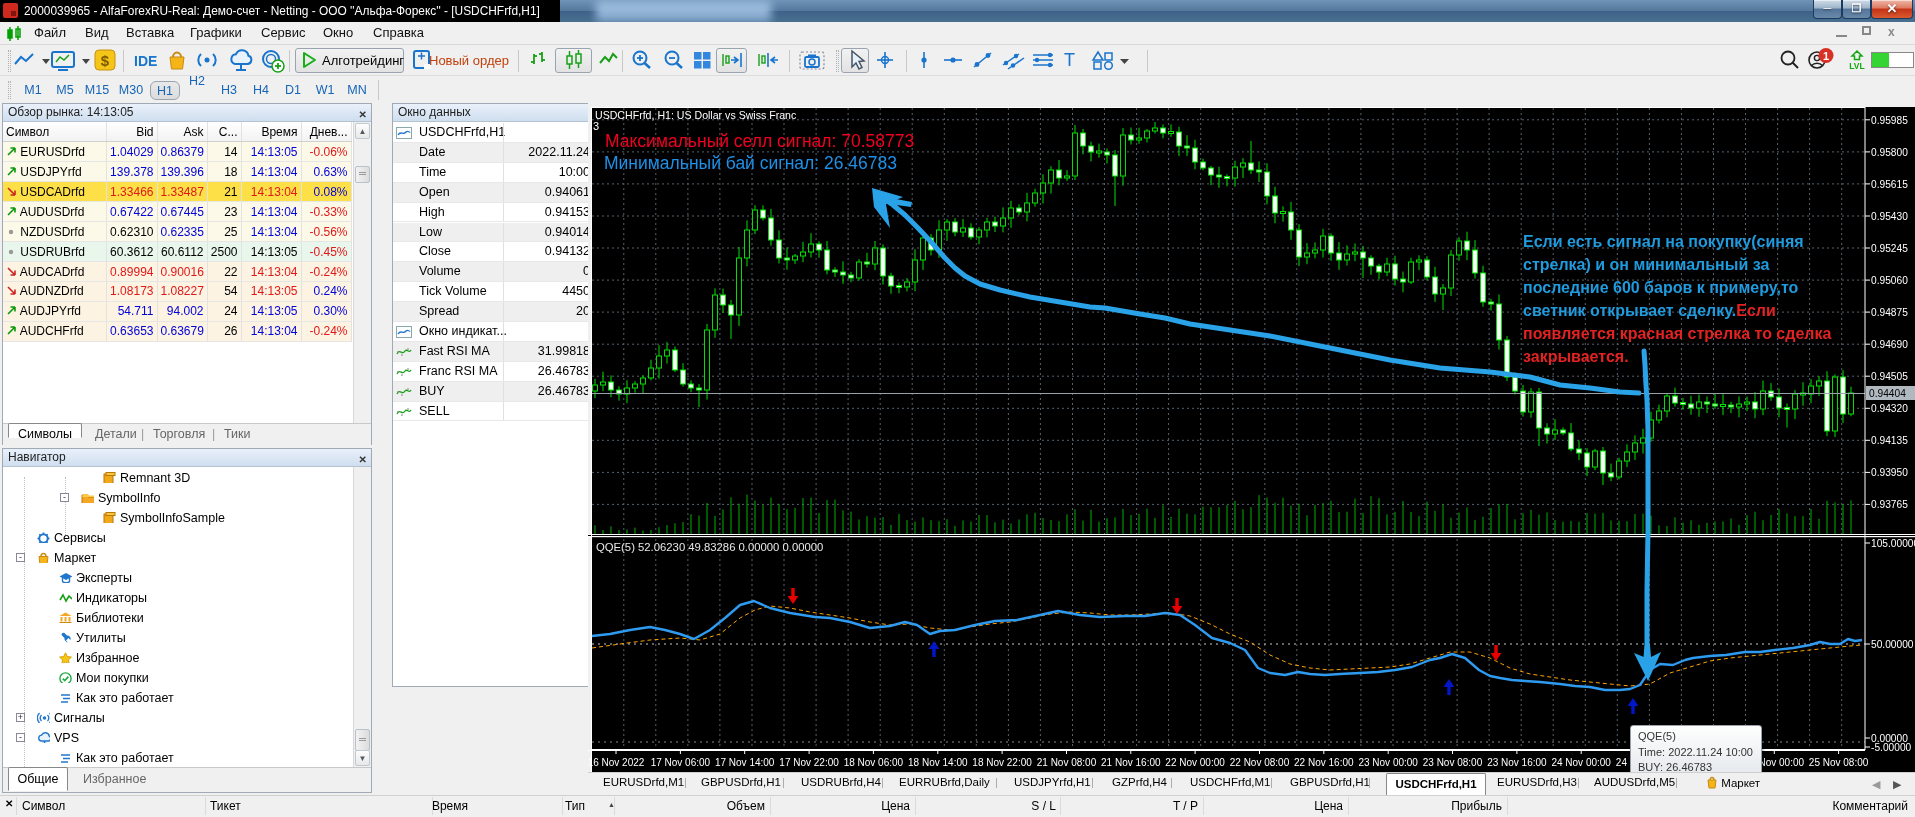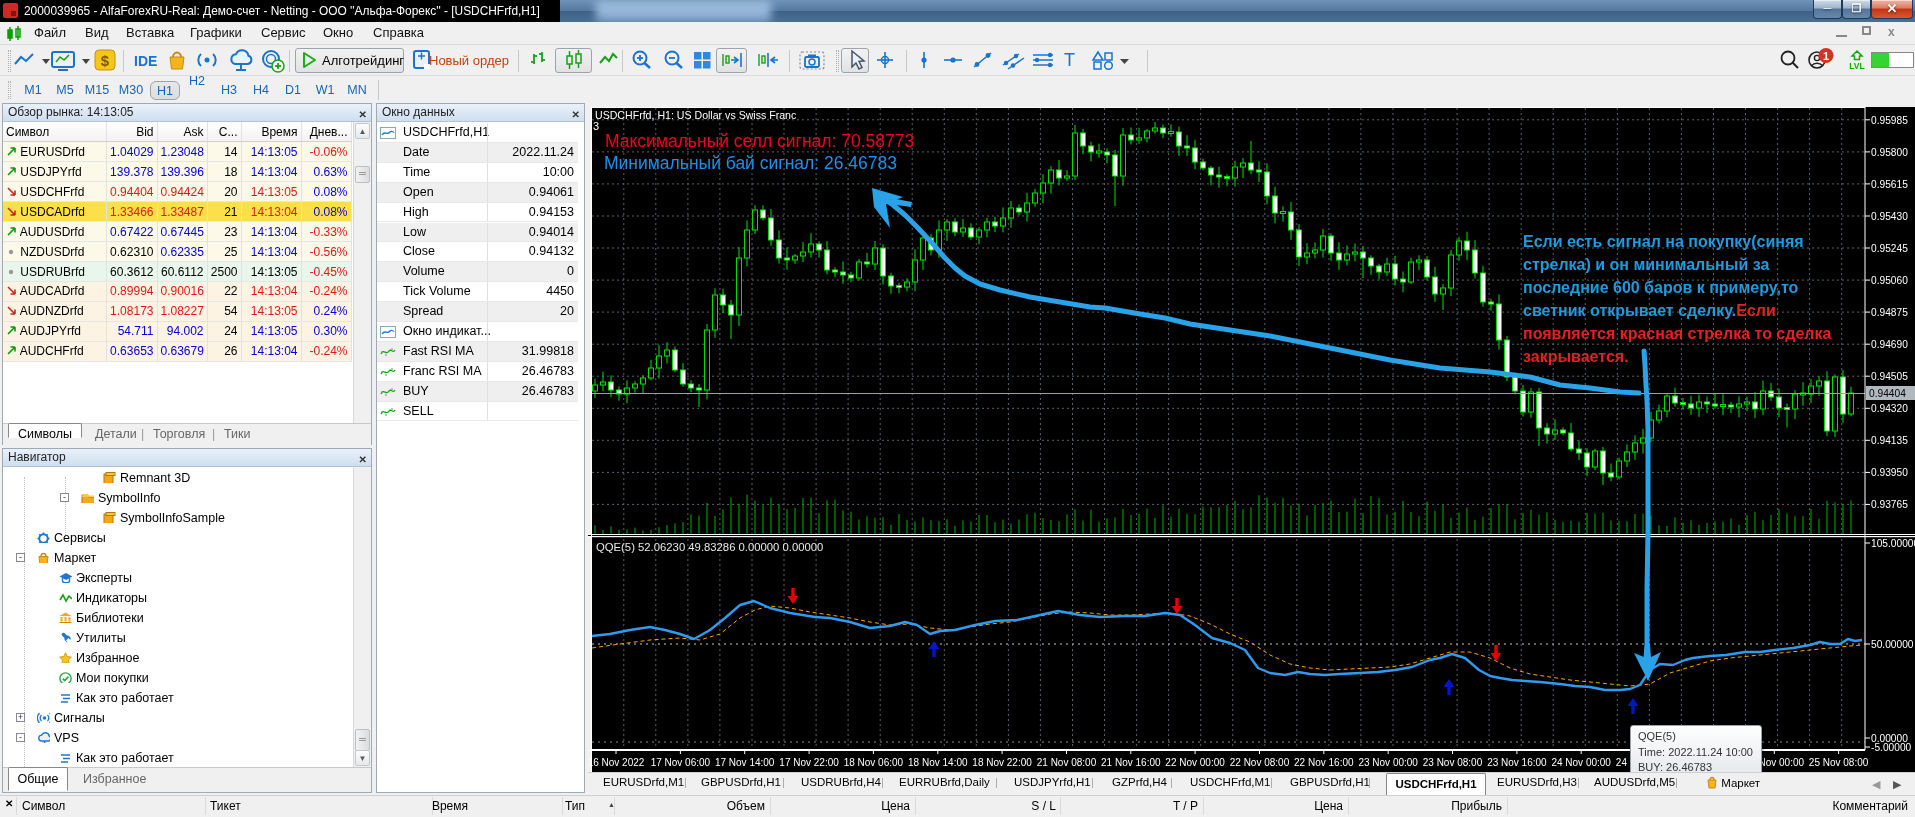--- a/index.html
+++ b/index.html
@@ -294,44 +294,34 @@
             <td class="num">Ask</td>
             <td class="num">С...</td>
             <td class="num">Время</td>
             <td class="num">Днев...</td>
           </tr>
           <tr style="background:#fcf9e8">
             <td><svg width="11" height="11" style="vertical-align:-1px">
                 <path d="M2 9 L9 2 M9 2 L4.5 2 M9 2 L9 6.5" stroke="#0a9a0a" stroke-width="1.6" fill="none"></path>
               </svg> EURUSDrfd</td>
             <td class="num" style="color:#0000d8">1.04029</td>
-            <td class="num" style="color:#0000d8">1.23048</td>
+            <td class="num" style="color:#0000d8">0.86379</td>
             <td class="num">14</td>
             <td class="num" style="color:#0000d8">14:13:05</td>
             <td class="num" style="color:#e01818">-0.06%</td>
           </tr>
           <tr style="background:#fcf9e8">
             <td><svg width="11" height="11" style="vertical-align:-1px">
                 <path d="M2 9 L9 2 M9 2 L4.5 2 M9 2 L9 6.5" stroke="#0a9a0a" stroke-width="1.6" fill="none"></path>
               </svg> USDJPYrfd</td>
             <td class="num" style="color:#0000d8">139.378</td>
             <td class="num" style="color:#0000d8">139.396</td>
             <td class="num">18</td>
             <td class="num" style="color:#0000d8">14:13:04</td>
             <td class="num" style="color:#0000d8">0.63%</td>
-          </tr>
-          <tr style="background:#fcf9e8">
-            <td><svg width="11" height="11" style="vertical-align:-1px">
-                <path d="M2 2 L9 9 M9 9 L4.5 9 M9 9 L9 4.5" stroke="#cc2222" stroke-width="1.6" fill="none"></path>
-              </svg> USDCHFrfd</td>
-            <td class="num" style="color:#e01818">0.94404</td>
-            <td class="num" style="color:#e01818">0.94424</td>
-            <td class="num">20</td>
-            <td class="num" style="color:#e01818">14:13:05</td>
-            <td class="num" style="color:#0000d8">0.08%</td>
           </tr>
           <tr style="background:#fde047">
             <td><svg width="11" height="11" style="vertical-align:-1px">
                 <path d="M2 2 L9 9 M9 9 L4.5 9 M9 9 L9 4.5" stroke="#cc2222" stroke-width="1.6" fill="none"></path>
               </svg> USDCADrfd</td>
             <td class="num" style="color:#e01818">1.33466</td>
             <td class="num" style="color:#e01818">1.33487</td>
             <td class="num">21</td>
             <td class="num" style="color:#e01818">14:13:04</td>
             <td class="num" style="color:#0000d8">0.08%</td>
@@ -515,21 +505,21 @@
       <div class="sthumb" style="top:262px;height:22px">
         <div style="margin:8px 3px 0;border-top:1px solid #999;border-bottom:1px solid #999;height:3px"></div>
       </div>
       <div class="sbtn" style="top:283px">▼</div>
     </div>
     <div class="tabstrip" style="left:0;top:318px;width:368px;height:25px">
       <div class="tabact" style="left:5px;top:-1px;width:60px;height:24px;line-height:22px">Общие</div>
       <span style="position:absolute;left:80px;top:4px">Избранное</span>
     </div>
   </div>
-<div class="panel" style="left:376px;top:103px;width:209px;height:690px">
+<div class="panel" style="left:392px;top:103px;width:209px;height:584px">
     <div class="phead">Окно данных<span class="px">✕</span></div>
     <div class="dwrow" style="top:19.0px">
       <svg width="16" height="12" style="position:absolute;left:3px;top:4px">
         <rect x="0.5" y="0.5" width="15" height="11" fill="#fff" stroke="#8aa"></rect>
         <path d="M2 8 C5 3 7 9 10 5 C12 3 13 6 14 5" fill="none" stroke="#2277cc" stroke-width="1.3"></path>
       </svg>
       <span class="dwl" style="left:26px">USDCHFrfd,H1</span>
       <span class="dwv"></span>
       <span style="position:absolute;left:110px;top:0;height:100%;border-left:1px solid #e0e0e0"></span>
     </div>

